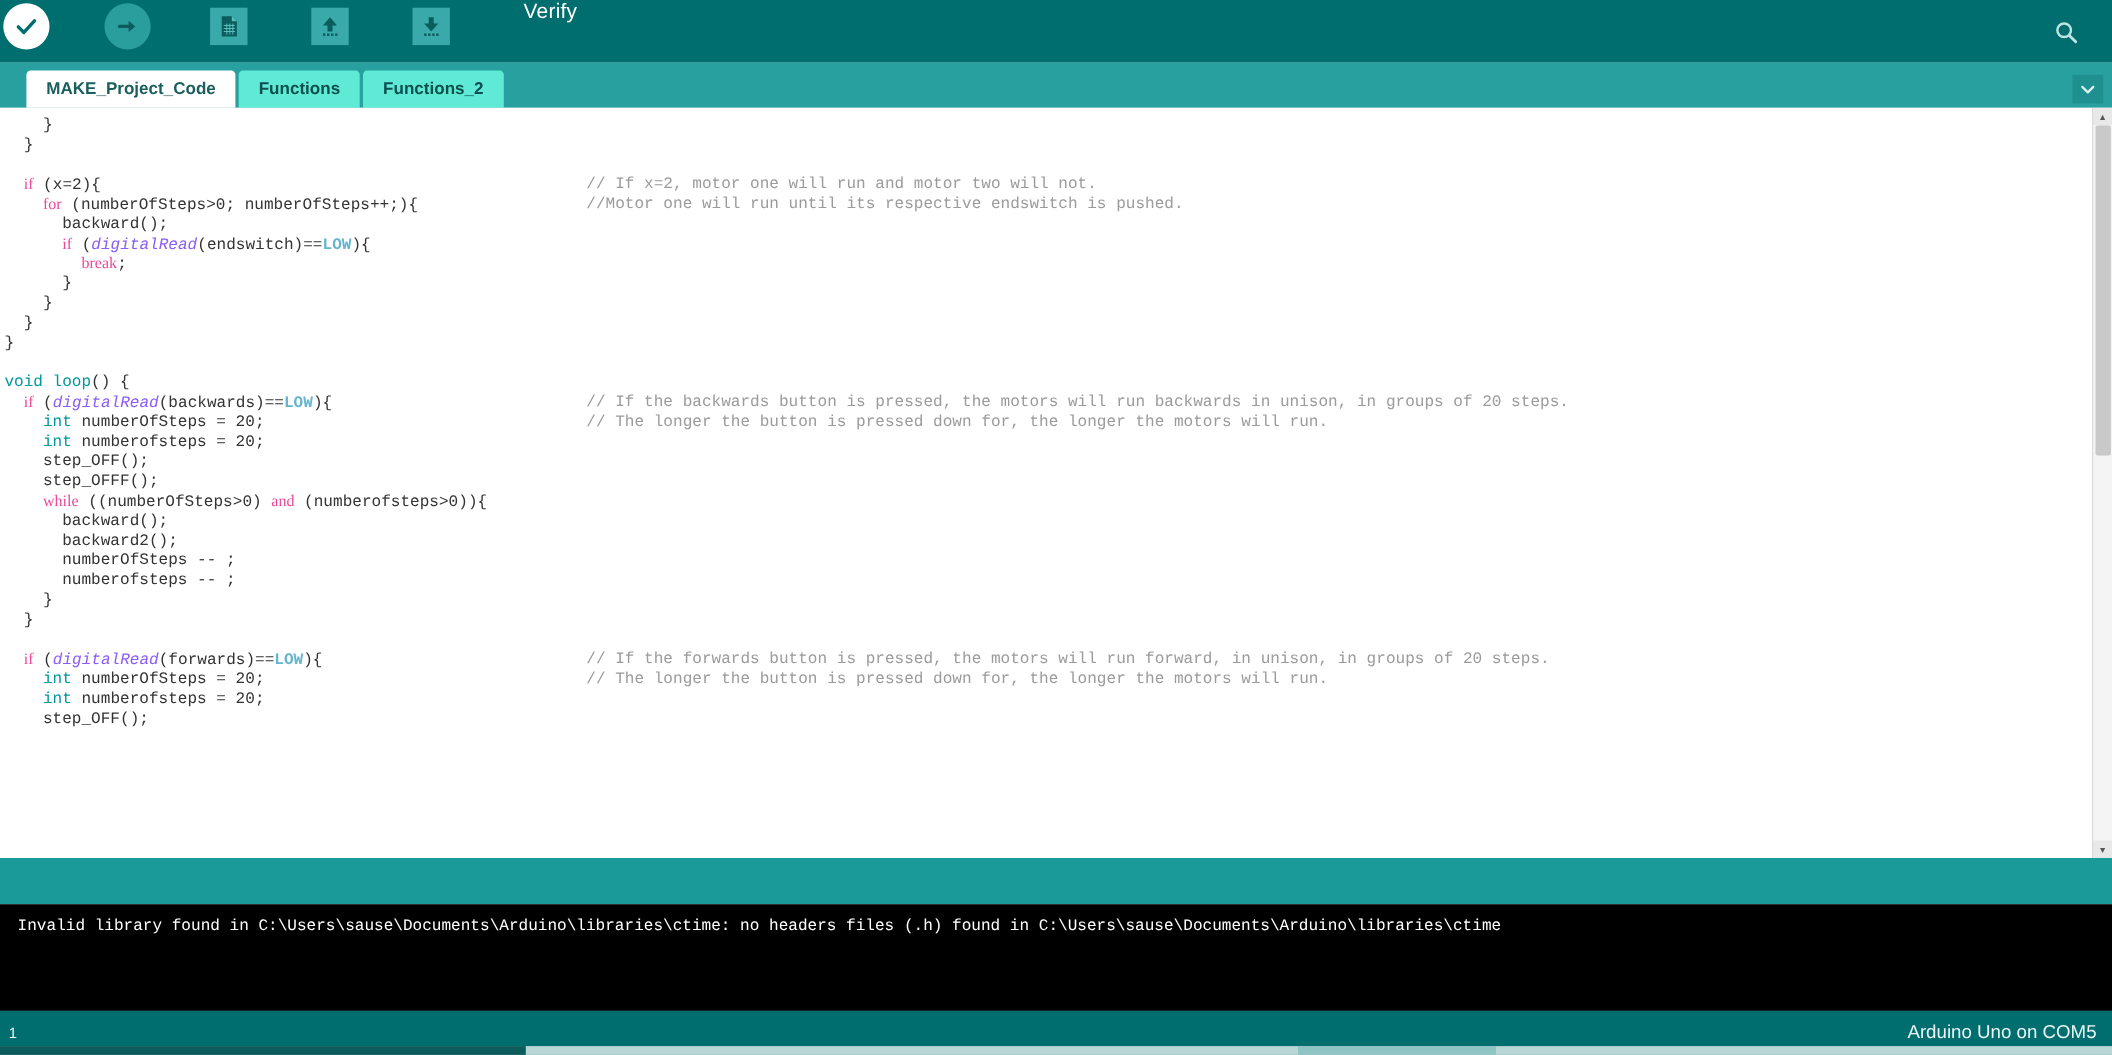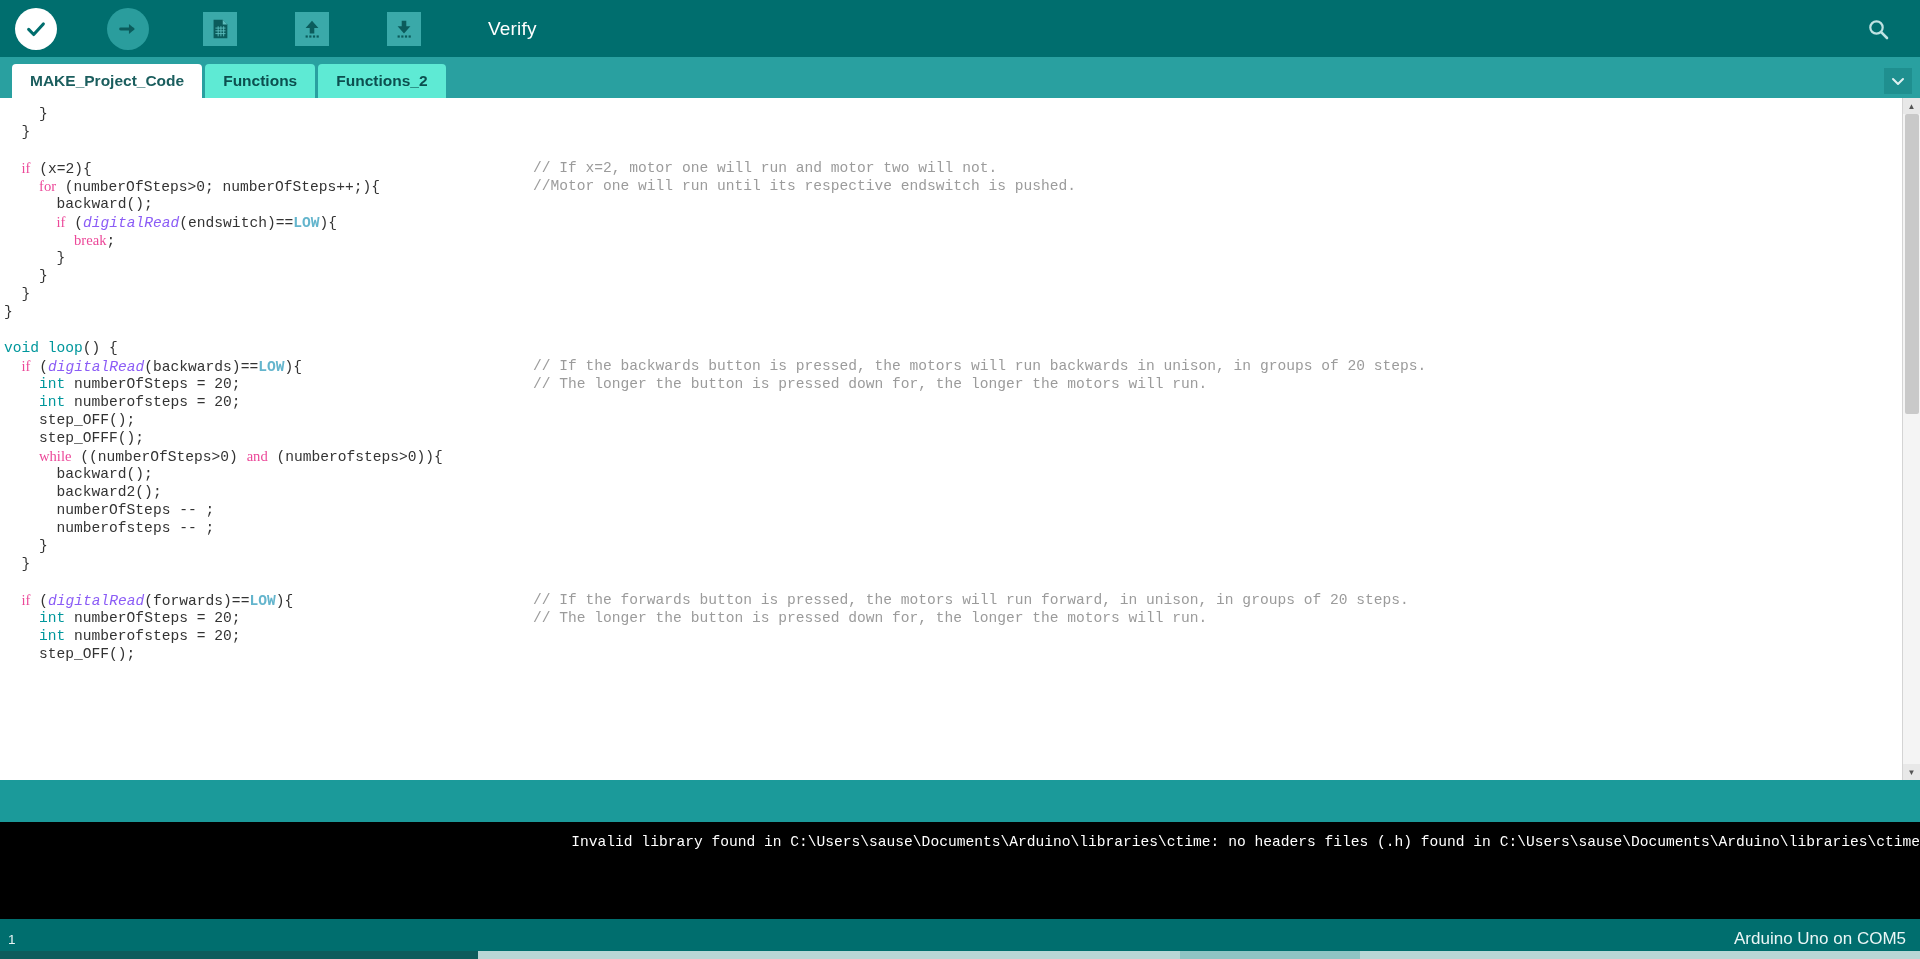--- a/index.html
+++ b/index.html
@@ -8,42 +8,42 @@
     background: #ffffff;
     font-family: "Liberation Sans", sans-serif;
     overflow: hidden;
   }
   #app { width: 1920px; height: 959px; display: flex; flex-direction: column; position: relative; }
 
   
   .toolbar {
     height: 57px; min-height: 57px;
     background: #006e6e;
-    display: flex; align-items: center;
-    padding: 0 10px 0 12px;
+    display: flex; 
+    padding: 0 10px 0 0;
     position: relative;
     gap: 44px;
   }
   .tb-btn { width: 48px; height: 48px; display: flex; align-items: center; justify-content: center; cursor: pointer; }
   .circle-btn { width: 42px; height: 42px; border-radius: 50%; display: flex; align-items: center; justify-content: center; }
   .circle-verify { background: #ffffff; }
   .circle-upload { background: #2a9d9d; }
   .sq-btn { width: 34px; height: 34px; background: #3aa9a9; display: flex; align-items: center; justify-content: center; }
   .tb-title {
     color: #ffffff; font-size: 19px; margin-left: 16px;
     font-family: "Liberation Sans", sans-serif; letter-spacing: .2px;
   }
   .tb-right { margin-left: auto; display: flex; align-items: center; padding-right: 8px; }
 
   
   .tabbar {
     height: 41px; min-height: 41px;
     background: #29a0a0;
     display: flex; align-items: flex-end;
-    padding-left: 12px;
+    padding-left: 24px;
     position: relative;
   }
   .tab {
     height: 34px; display: flex; align-items: center;
     padding: 0 18px; margin-right: 3px;
     border-radius: 4px 4px 0 0;
     font-size: 15.5px; font-weight: bold;
     color: #0c4f4f; background: #5eead4;
     cursor: pointer; white-space: nowrap;
   }
@@ -92,22 +92,22 @@
   .vs-track { flex: 1; width: 18px; background: #f4f4f4; position: relative; }
   .vs-thumb { position: absolute; left: 2px; width: 14px; background: #c9c9c9; border-radius: 2px; }
 
   
   .console-bar { height: 42px; min-height: 42px; background: #1b9a9a; }
   .console-out {
     height: 97px; min-height: 97px;
     background: #000000; color: #ffffff;
     font-family: "Liberation Mono", "DejaVu Sans Mono", monospace;
     font-size: 14.6px;
-    padding: 12px 0 0 2px;
-    white-space: pre; overflow: hidden; text-align: right;
+    padding: 12px 0 0 16px;
+    white-space: pre; overflow: hidden;
   }
 
   
   .statusbar {
     height: 40px; min-height: 40px;
     background: #006e6e;
     display: flex; align-items: center;
     color: #e8f4f4; font-size: 13.5px;
     padding: 0 14px 0 8px;
     position: relative;

